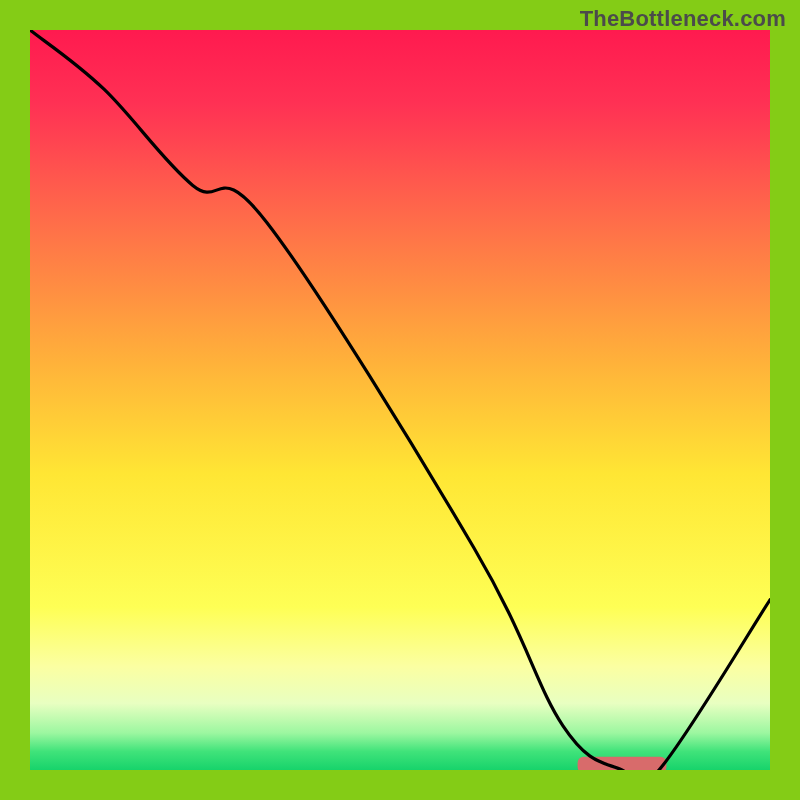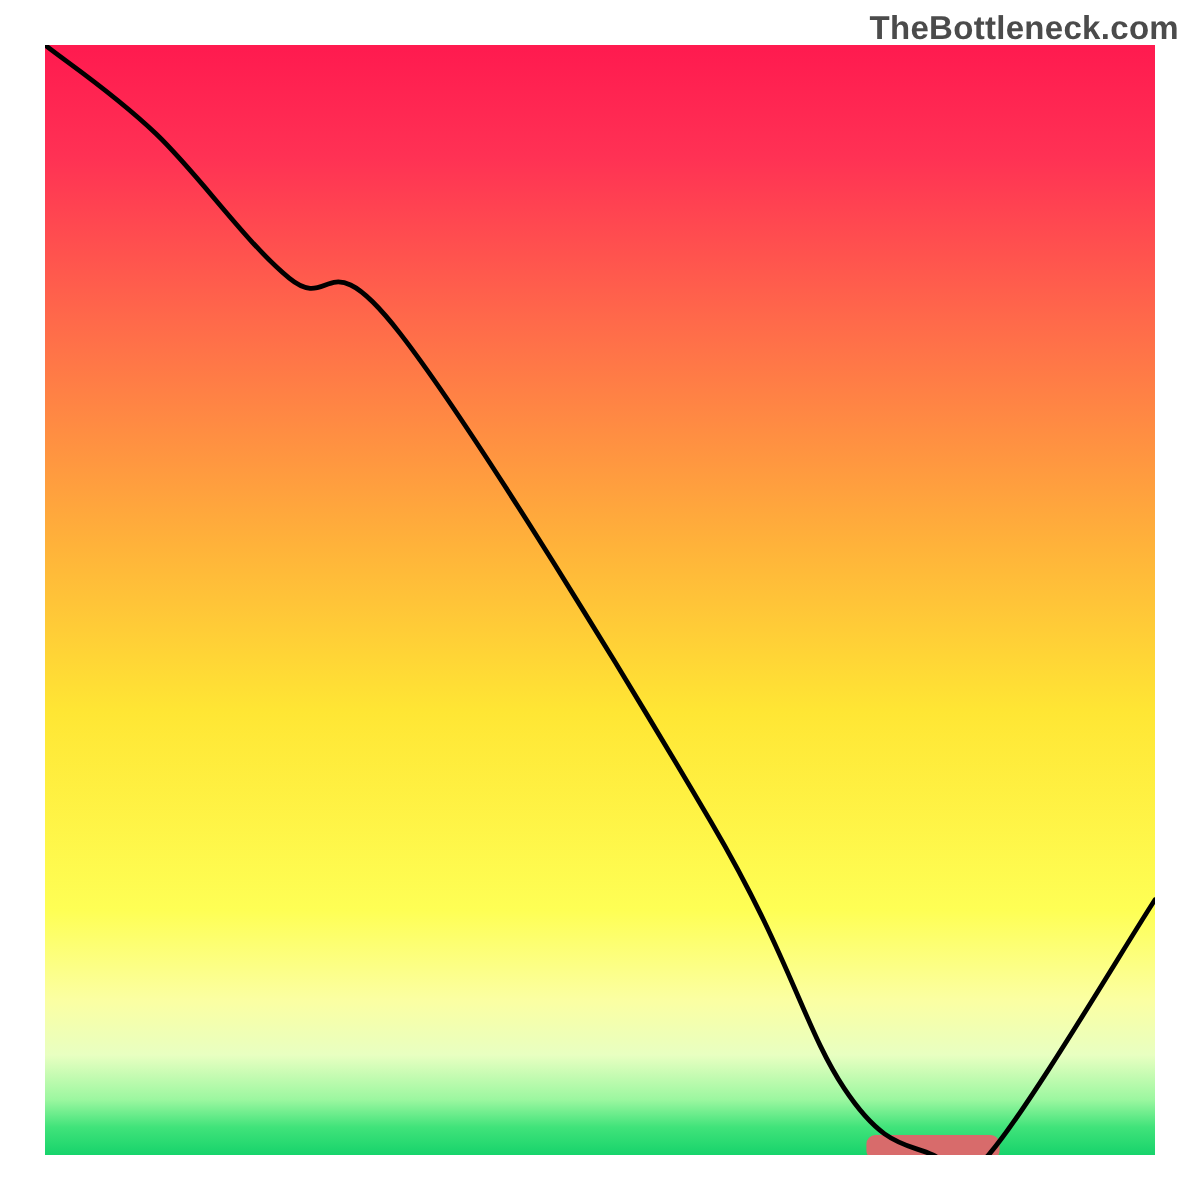--- a/index.html
+++ b/index.html
@@ -1,21 +1,21 @@
 <!DOCTYPE html>
 <html><head>
 <meta charset="utf-8">
 <style>
   * { margin: 0; padding: 0; box-sizing: border-box; }
   html, body { width: 800px; height: 800px; background: #000; overflow: hidden; }
   .frame {
     position: relative;
     width: 800px;
     height: 800px;
-    background: #ffffff;
+    background: #84cc16;
   }
   .watermark {
     position: absolute;
     top: 6px;
     right: 14px;
     font-family: Arial, Helvetica, sans-serif;
     font-size: 22px;
     font-weight: 600;
     color: #4b4b4b;
     letter-spacing: 0.2px;

